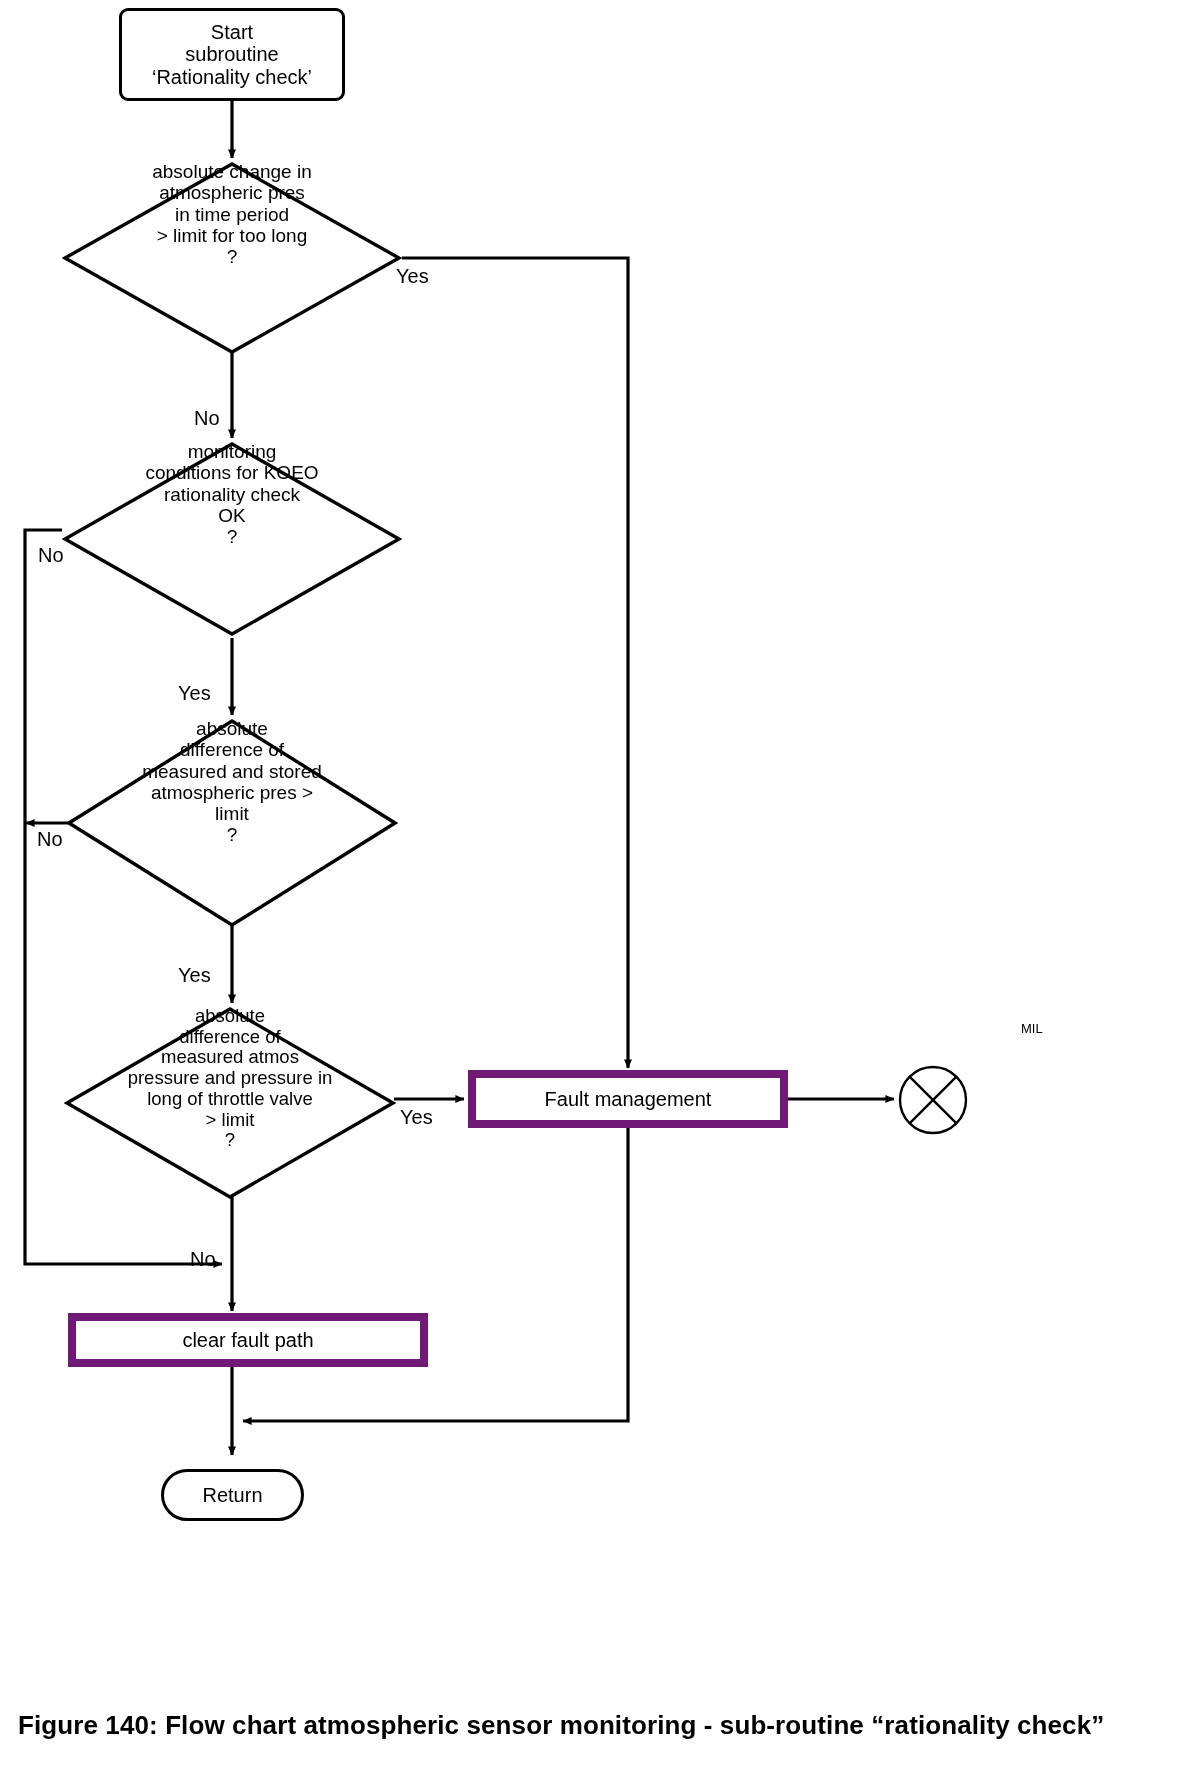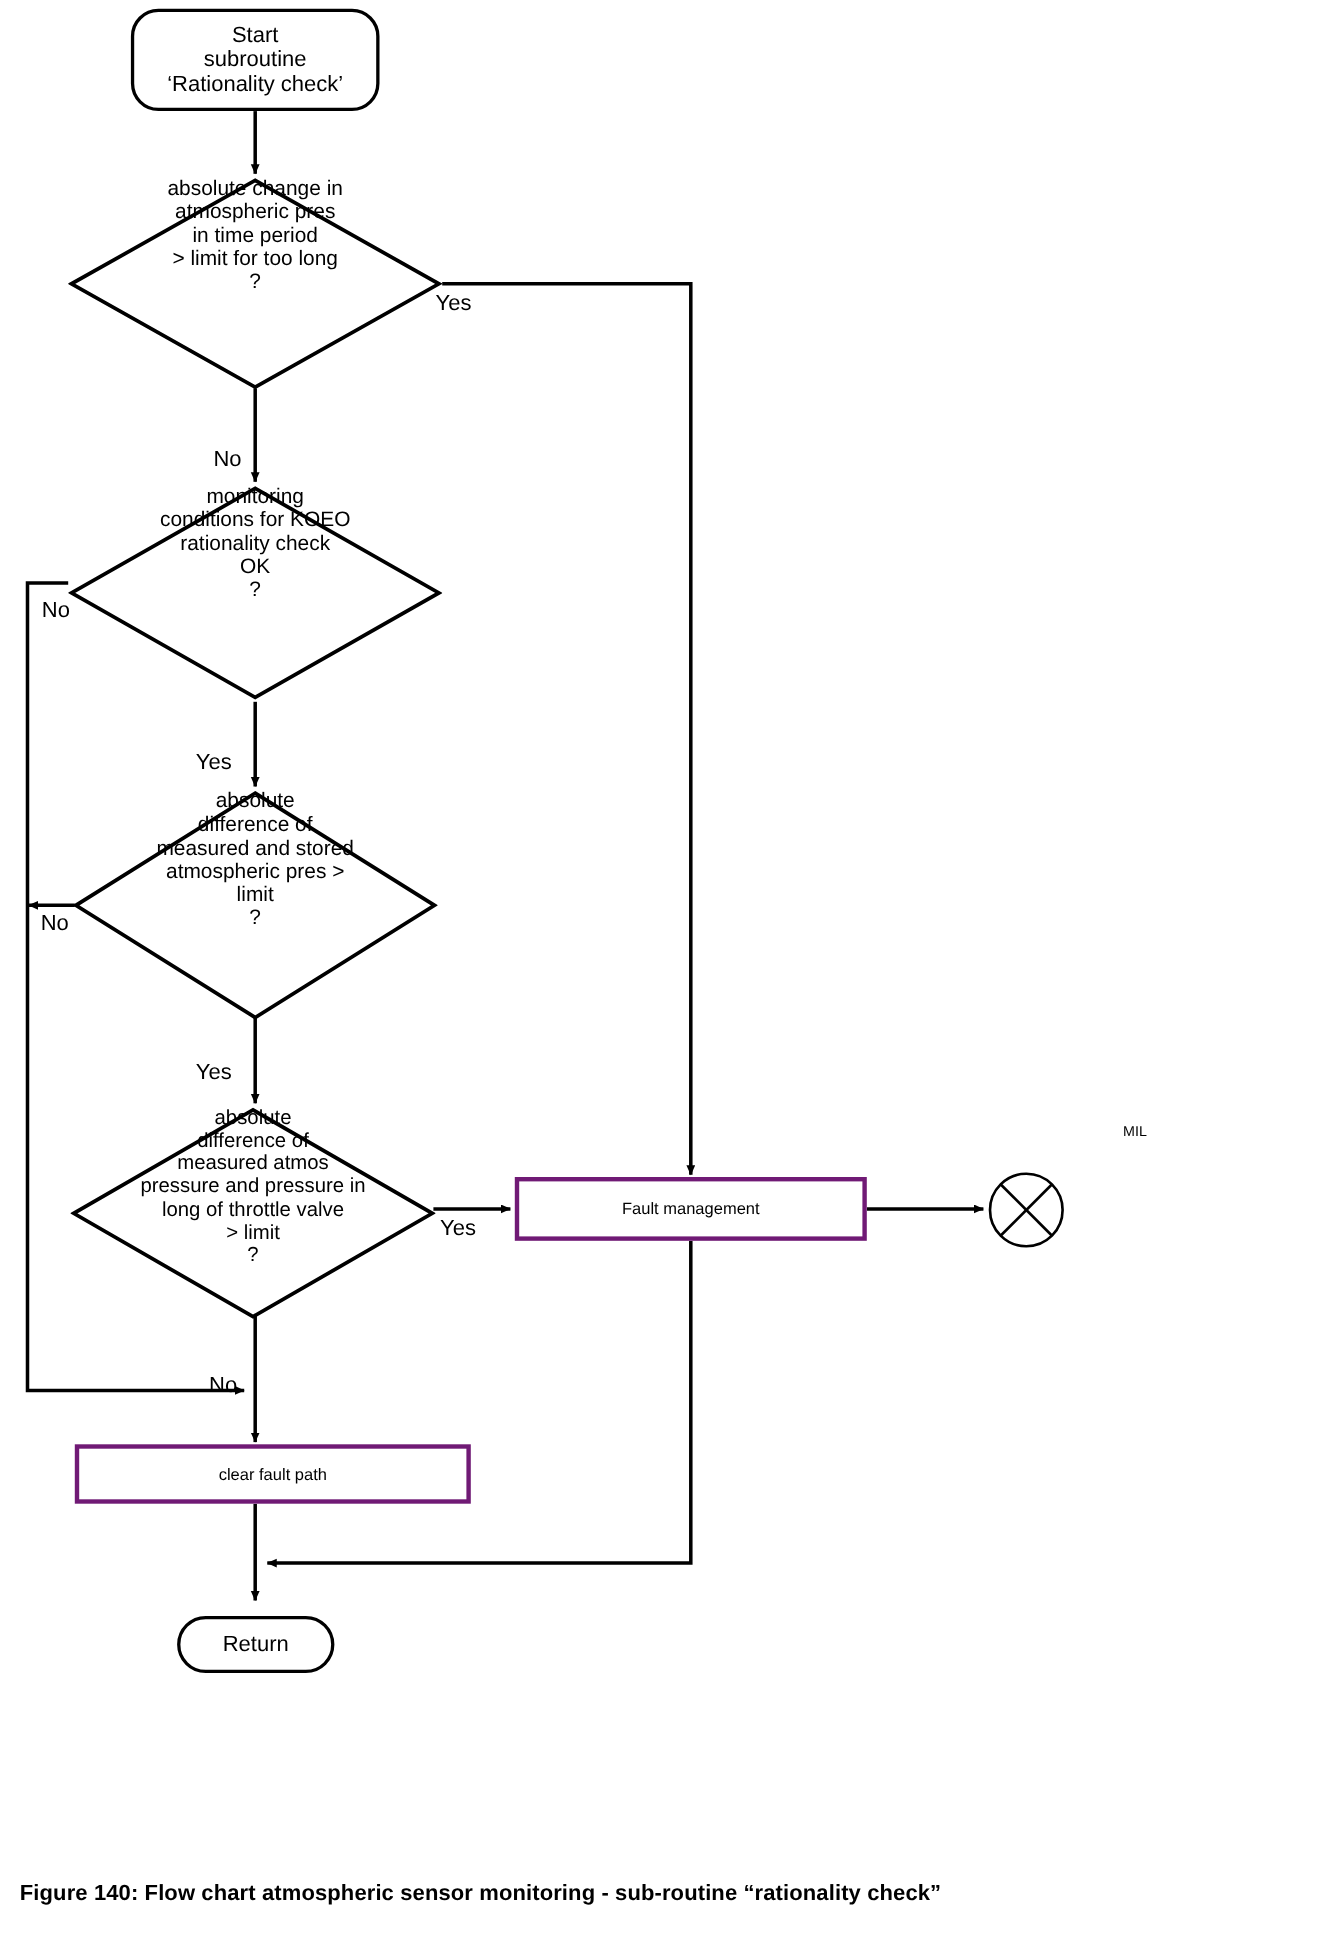--- a/index.html
+++ b/index.html
@@ -3,40 +3,40 @@
 <meta charset="utf-8">
 <style>
   html,body{margin:0;padding:0;background:#fff;}
   body{width:1200px;height:1782px;position:relative;font-family:"Liberation Sans",sans-serif;color:#000;overflow:hidden;}
   #stage{position:absolute;left:0;top:0;width:1200px;height:1782px;}
   svg#wires{position:absolute;left:0;top:0;width:1200px;height:1782px;pointer-events:none;}
 
   .node{position:absolute;box-sizing:border-box;display:flex;align-items:center;justify-content:center;text-align:center;}
 
   
-  .terminator{border:3px solid #000;border-radius:25px;background:#fff;
+  .terminator{border:3px solid #000;border-radius:9px;background:#fff;
      font-size:20px;line-height:1.12;font-weight:400;}
 
   
-  .process{border:4px solid #701a75;background:#fff;font-size:15px;}
+  .process{border:8px solid #701a75;background:#fff;font-size:20px;}
 
   
   .diamond-wrap{position:absolute;}
   .diamond-shape{position:absolute;left:0;top:0;width:100%;height:100%;}
   .diamond-text{position:absolute;left:0;top:0;width:100%;height:100%;
      display:flex;justify-content:center;text-align:center;
      font-size:19px;line-height:1.12;}
   .diamond-text span{display:block;width:92%;}
 
   .edge-label{position:absolute;font-size:20px;line-height:1;white-space:nowrap;margin-top:40px;}
 
   .mil-label{position:absolute;font-size:13px;}
 
   .caption{position:absolute;left:18px;top:1710px;width:1170px;
-     font-size:20px;font-weight:bold;letter-spacing:0.1px;}
+     font-size:26px;font-weight:bold;letter-spacing:0.1px;}
 </style>
 </head>
 <body>
 
 <div id="stage">
 
   <svg id="wires" viewBox="0 0 1200 1782">
     <defs>
       <marker id="ah" markerWidth="10" markerHeight="10" refX="8.6" refY="4" orient="auto" markerUnits="userSpaceOnUse">
         <path d="M0,0 L9,4 L0,8 z" fill="#000"></path>

